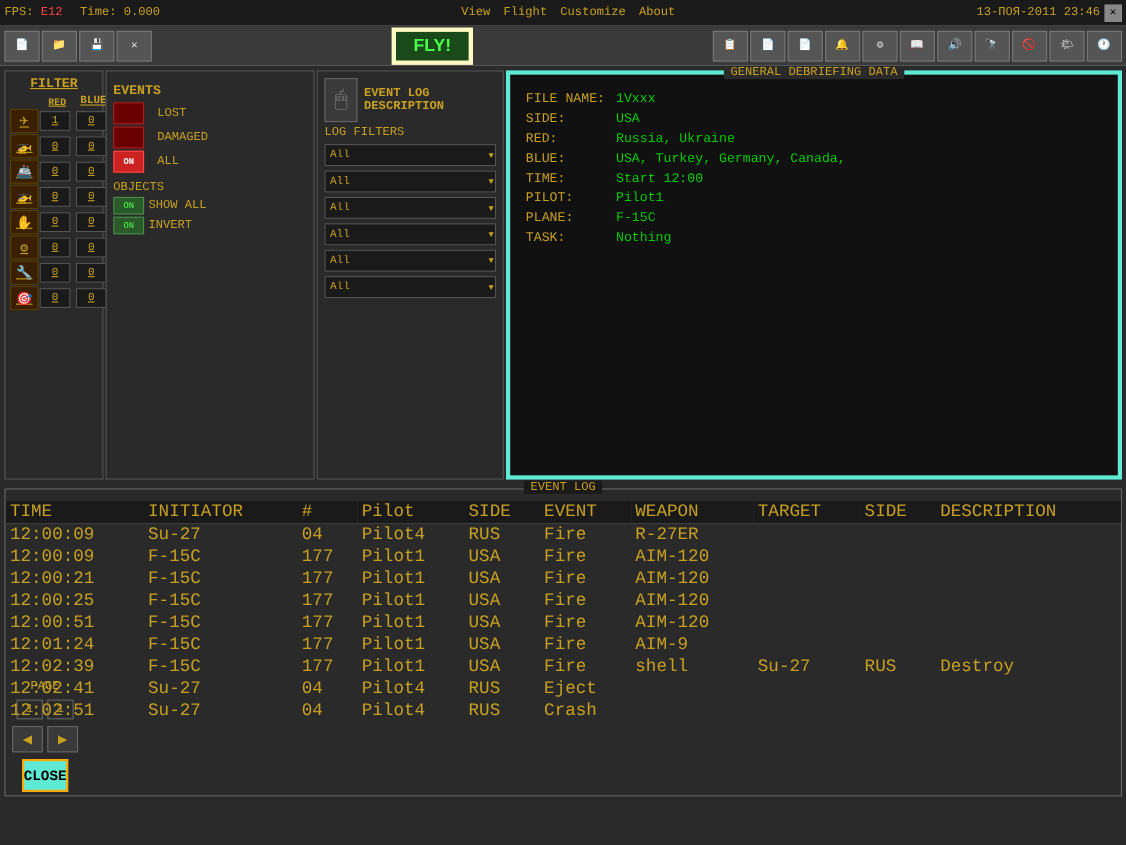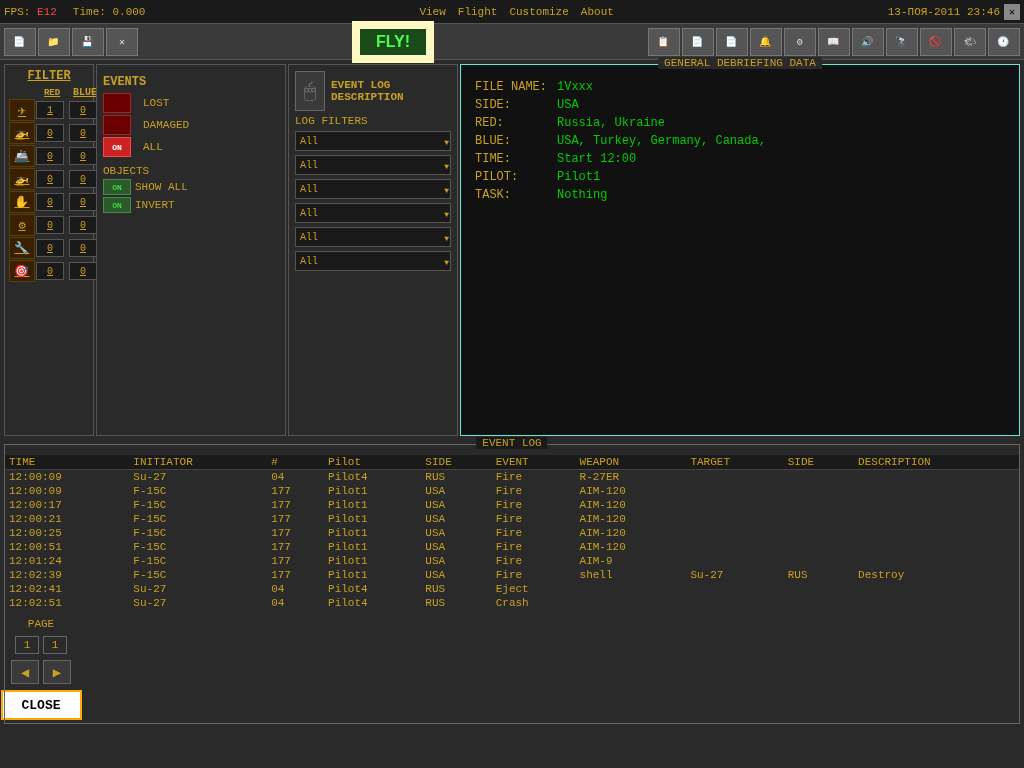--- a/index.html
+++ b/index.html
@@ -47,21 +47,21 @@
       background: #555;
       border: 1px solid #777;
       width: 32px; height: 28px;
       display: flex; align-items: center; justify-content: center;
       cursor: pointer;
       color: #ddd;
       font-size: 10px;
     }
     #fly-btn {
       background: #1a4a1a;
-      border: 8px solid #fef9c3;
+      border: 4px solid #fef9c3;
       color: #4aff4a;
       font-weight: bold;
       font-size: 16px;
       padding: 4px 16px;
       cursor: pointer;
       margin: 12px 8px;
     }
     
     #filter-panel {
       width: 82px;
@@ -193,21 +193,21 @@
       font-size: 11px;
     }
     #event-table-container {
       overflow-y: auto;
       height: calc(100% - 12px);
       margin-top: 12px;
     }
     #event-table {
       width: 100%;
       border-collapse: collapse;
-      font-size: 11px;
+      font-size: 16px;
     }
     #event-table th {
       color: #c8a020;
       text-align: left;
       padding: 1px 4px;
       border-bottom: 1px solid #444;
       font-weight: normal;
       position: sticky; top: 0;
       background: #1a1a1a;
     }
@@ -244,26 +244,26 @@
     .nav-btn {
       background: #3a3a3a;
       border: 1px solid #666;
       color: #c8a020;
       width: 28px; height: 24px;
       display: flex; align-items: center; justify-content: center;
       cursor: pointer;
       font-size: 14px;
     }
     #close-btn {
-      background: #ffffff;
+      background: #5eead4;
       border: 2px solid #ffaa00;
       color: #000;
       font-weight: bold;
       font-size: 13px;
-      width: 81px; height: 30px;
+      width: 42px; height: 30px;
       display: flex; align-items: center; justify-content: center;
       cursor: pointer;
     }
 
     
     #main-top {
       display: flex;
       height: 380px;
       padding: 4px;
       gap: 0;
@@ -436,21 +436,21 @@
       <span class="select-arrow">▼</span>
     </div>
     <div class="select-wrapper">
       <select class="log-filter-select">
         <option>All</option>
       </select>
       <span class="select-arrow">▼</span>
     </div>
   </div>
 
-  <div id="debrief-outer" style="flex:1;margin-left:2px;position:relative;border:1px solid #5eead4;">
+  <div id="debrief-outer" style="flex:1;margin-left:2px;position:relative;border:4px solid #5eead4;">
     <span class="panel-border-label" style="position:absolute;top:-8px;left:50%;transform:translateX(-50%);background:#2a2a2a;padding:0 6px;color:#c8a020;font-size:11px;white-space:nowrap;">GENERAL DEBRIEFING DATA</span>
     <div style="background:#111;height:100%;padding:8px;padding-top:12px;overflow:hidden;">
       <table class="debrief-table">
         <tbody>
             <tr>
           <td class="debrief-key">FILE NAME:</td>
           <td class="debrief-val">1Vxxx</td>
         </tr>
         <tr>
           <td class="debrief-key">SIDE:</td>
@@ -464,20 +464,24 @@
           <td class="debrief-key">BLUE:</td>
           <td class="debrief-val">USA, Turkey, Germany, Canada,</td>
         </tr>
         <tr>
           <td class="debrief-key">TIME:</td>
           <td class="debrief-val">Start 12:00</td>
         </tr>
         <tr>
           <td class="debrief-key">PILOT:</td>
           <td class="debrief-val">Pilot1</td>
+        </tr>
+        <tr>
+          <td class="debrief-key">PLANE:</td>
+          <td class="debrief-val">F-15C</td>
         </tr>
         <tr>
           <td class="debrief-key">TASK:</td>
           <td class="debrief-val">Nothing</td>
         </tr>
       </tbody>
         </table>
     </div>
   </div>
 </div>
@@ -534,32 +538,20 @@
               <td>177</td>
               <td>Pilot1</td>
               <td>USA</td>
               <td>Fire</td>
               <td>AIM-120</td>
               <td></td>
               <td></td>
               <td></td>
             </tr>
             <tr>
-              <td>12:00:17</td>
-              <td>F-15C</td>
-              <td>177</td>
-              <td>Pilot1</td>
-              <td>USA</td>
-              <td>Fire</td>
-              <td>AIM-120</td>
-              <td></td>
-              <td></td>
-              <td></td>
-            </tr>
-            <tr>
               <td>12:00:21</td>
               <td>F-15C</td>
               <td>177</td>
               <td>Pilot1</td>
               <td>USA</td>
               <td>Fire</td>
               <td>AIM-120</td>
               <td></td>
               <td></td>
               <td></td>

